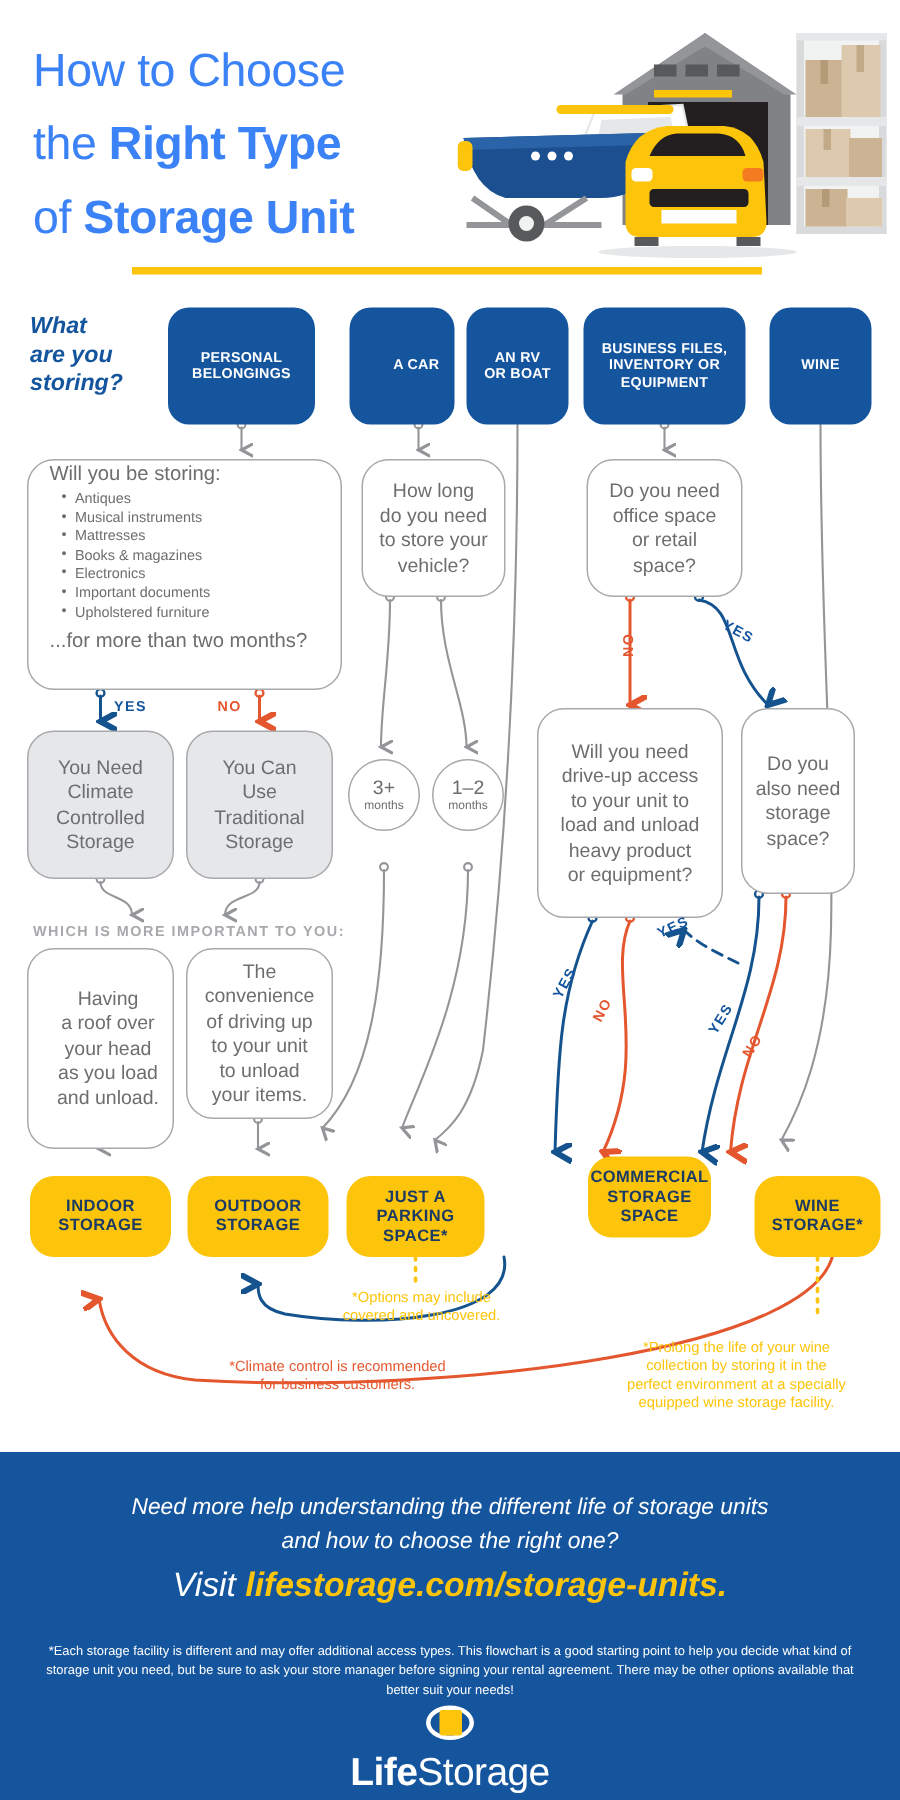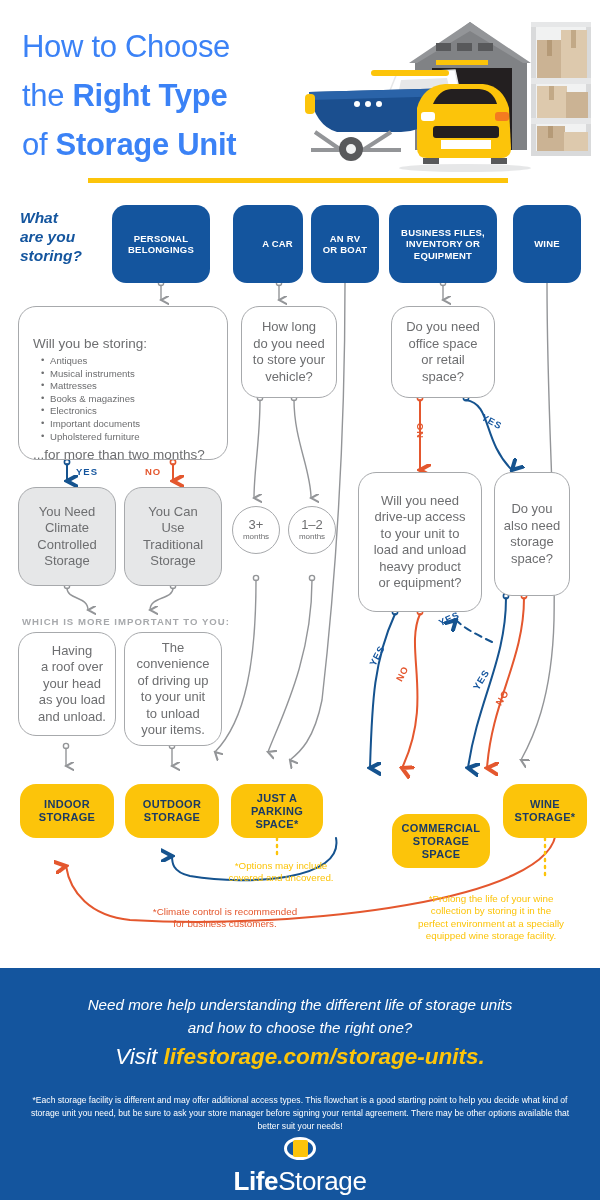--- a/index.html
+++ b/index.html
@@ -30,21 +30,21 @@
   .pill { position:absolute; background:#14559e; border-radius:14px; color:#fff;
           display:flex; align-items:center; justify-content:center; text-align:center;
           font-size:9.5px; font-weight:bold; line-height:11.5px; letter-spacing:0.2px;
           padding:4px; }
 
   
   .gbox { position:absolute; border:1.6px solid #a7a9ac; border-radius:18px;
           background:#fff; display:flex; align-items:center; justify-content:center;
           text-align:center; font-size:13px; line-height:16.5px; color:#6d6e70; padding:6px; }
   .gbox.fill { background:#e6e7e8; }
-  .gbox.listbox { display:block; text-align:left; padding:28px 14px 10px 14px; }
+  .gbox.listbox { display:block; text-align:left; padding:0 14px 10px 14px; }
   .listbox .lhead { font-size:13.5px; line-height:17px; margin-bottom:3px; }
   .listbox ul { list-style:none; margin:0 0 2px 8px; }
   .listbox li { font-size:9.6px; line-height:12.6px; padding-left:9px; position:relative; }
   .listbox li:before { content:"•"; position:absolute; left:0; top:-1px; }
   .listbox .ltail { font-size:13.5px; line-height:17px; margin-top:3px; }
 
   
   .circ { position:absolute; width:48px; height:48px; border:1.6px solid #a7a9ac;
           border-radius:50%; display:flex; flex-direction:column;
           align-items:center; justify-content:center; color:#6d6e70; }
@@ -345,21 +345,21 @@
     <div class="big">3+</div>
     <div class="sml">months</div>
   </div>
   <div class="circ" style="left:288px;top:506px;">
     <div class="big">1–2</div>
     <div class="sml">months</div>
   </div>
 
   <div class="whichlbl">WHICH IS MORE IMPORTANT TO YOU:</div>
 
-  <div class="gbox" style="left:18px;top:632px;width:98px;height:104px;padding-left:16px;">
+  <div class="gbox" style="left:18px;top:632px;width:98px;height:134px;padding-left:16px;">
     <div>
       <div>Having</div>
       <div>a roof over</div>
       <div>your head</div>
       <div>as you load</div>
       <div>and unload.</div>
     </div>
   </div>
   <div class="gbox" style="left:124px;top:632px;width:98px;height:114px;">
     <div>
@@ -398,21 +398,21 @@
       <div>STORAGE</div>
     </div>
   </div>
   <div class="ybox" style="left:231px;top:784px;width:92px;height:54px;">
     <div>
       <div>JUST A</div>
       <div>PARKING</div>
       <div>SPACE*</div>
     </div>
   </div>
-  <div class="ybox" style="left:392px;top:814px;width:98px;height:54px;">
+  <div class="ybox" style="left:392px;top:771px;width:82px;height:54px;">
     <div>
       <div>COMMERCIAL</div>
       <div>STORAGE</div>
       <div>SPACE</div>
     </div>
   </div>
   <div class="ybox" style="left:503px;top:784px;width:84px;height:54px;">
     <div>
       <div>WINE</div>
       <div>STORAGE*</div>

